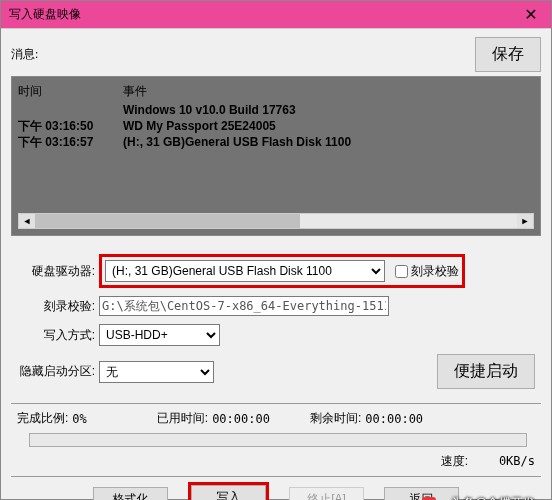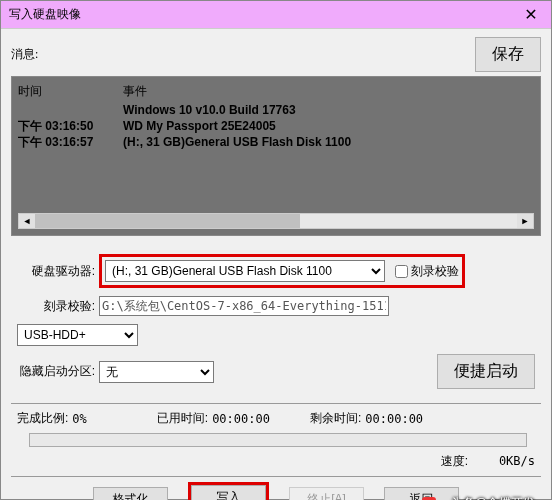--- a/index.html
+++ b/index.html
@@ -18,21 +18,21 @@
     .window {
       width: 552px;
       height: 500px;
       background: #f0f0f0;
       border: 1px solid #888;
       display: flex;
       flex-direction: column;
     }
     .titlebar {
       height: 28px;
-      background: #f0abfc;
+      background: #ec4899;
       border-bottom: 1px solid #ccc;
       display: flex;
       align-items: center;
       padding-left: 8px;
     }
     .titlebar-title {
       flex: 1;
     }
     .close-btn {
       width: 40px;
@@ -302,20 +302,21 @@
           </label>
         </span>
       </div>
 
       <div class="form-row">
         <span class="form-label">刻录校验:</span>
         <input type="text" class="image-input" readonly="" value="G:\系统包\CentOS-7-x86_64-Everything-1511.iso" style="">
       </div>
 
       <div class="form-row">
+        <span class="form-label">写入方式:</span>
         <select class="method-select">
           <option>USB-HDD+</option>
         </select>
       </div>
 
       <div class="form-row">
         <span class="form-label">隐藏启动分区:</span>
         <select class="part-select">
           <option>无</option>
         </select>

